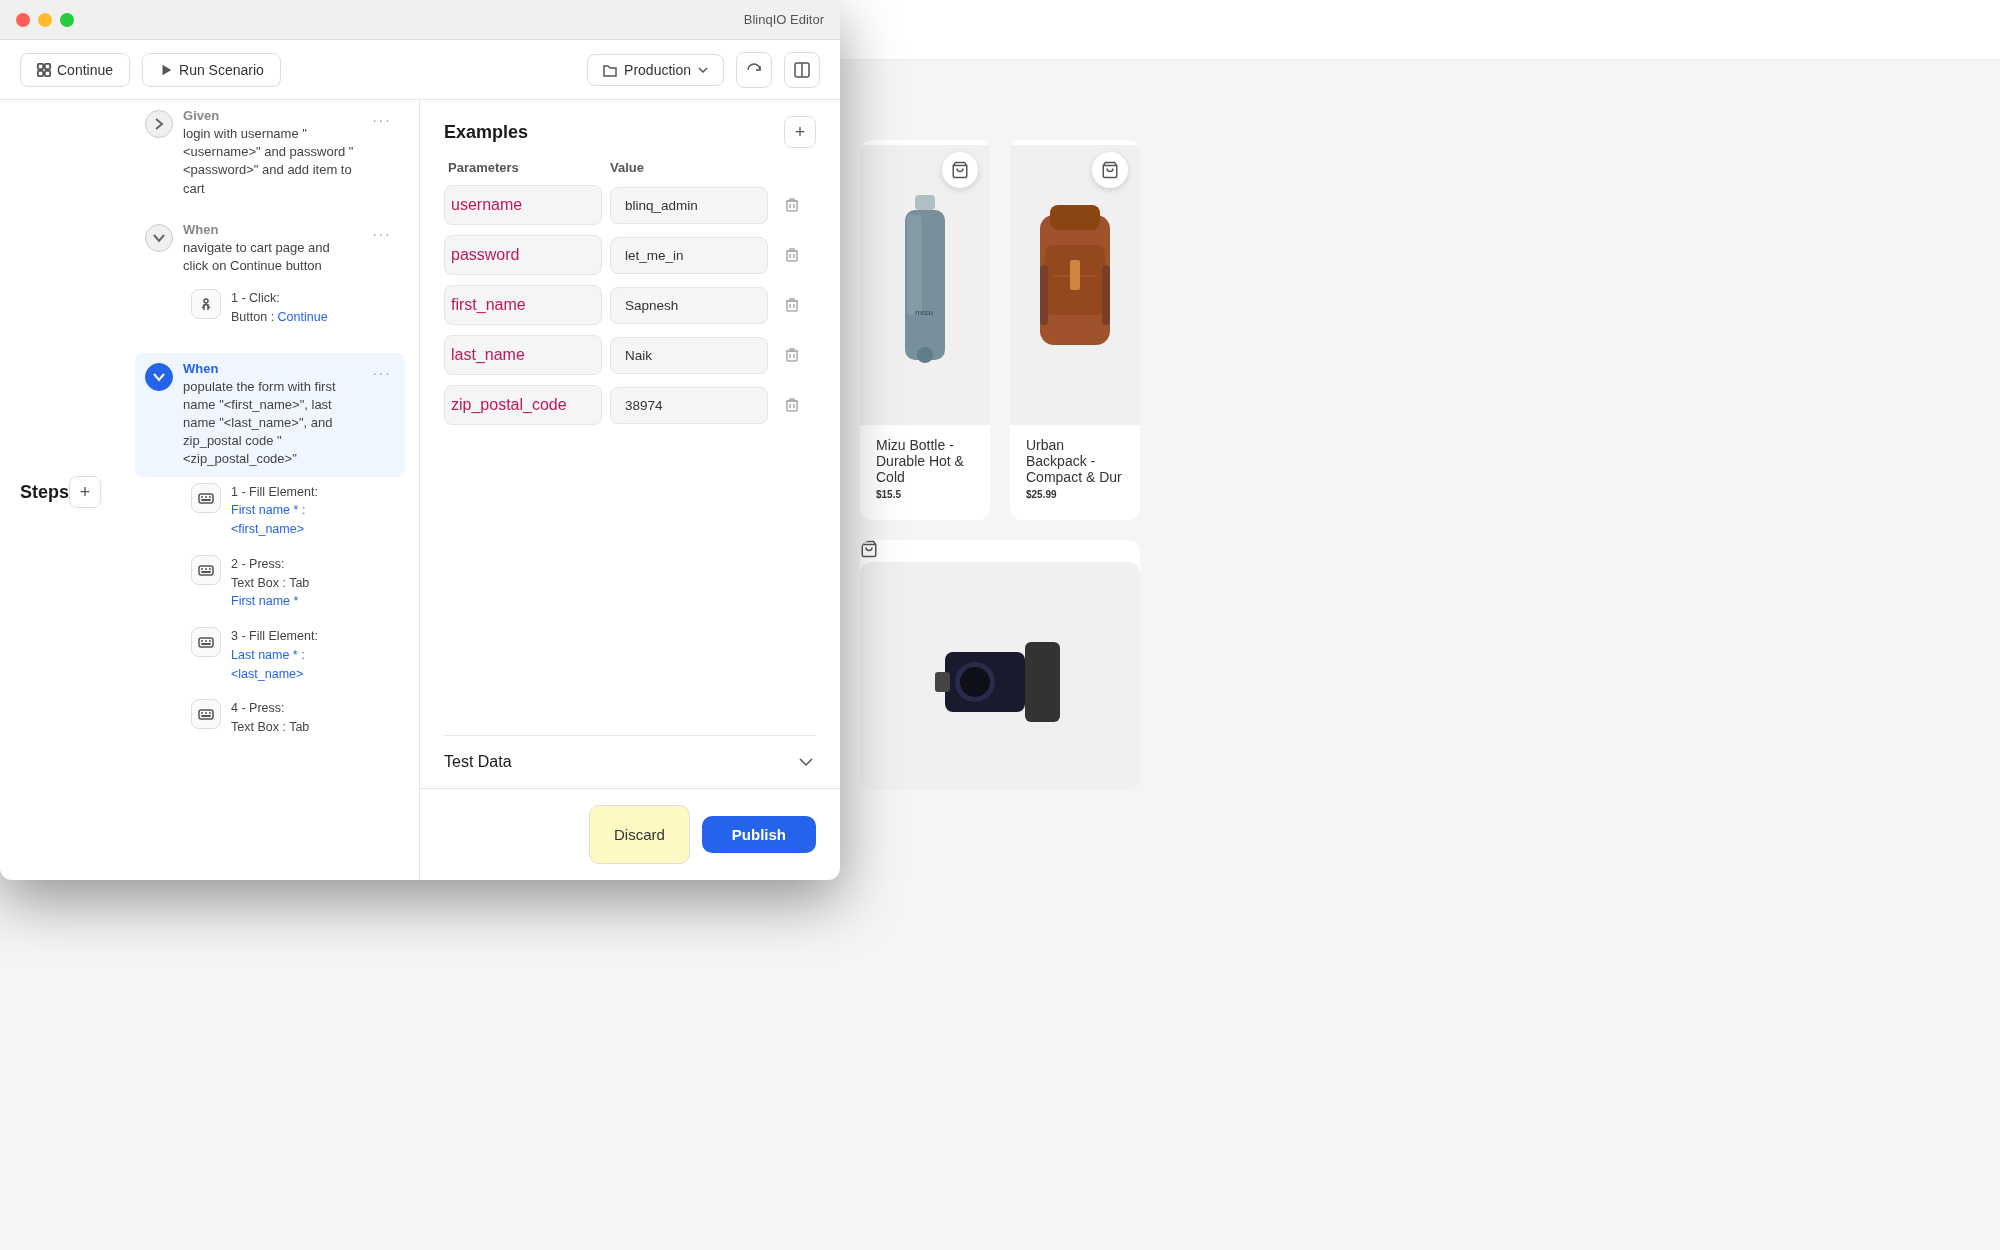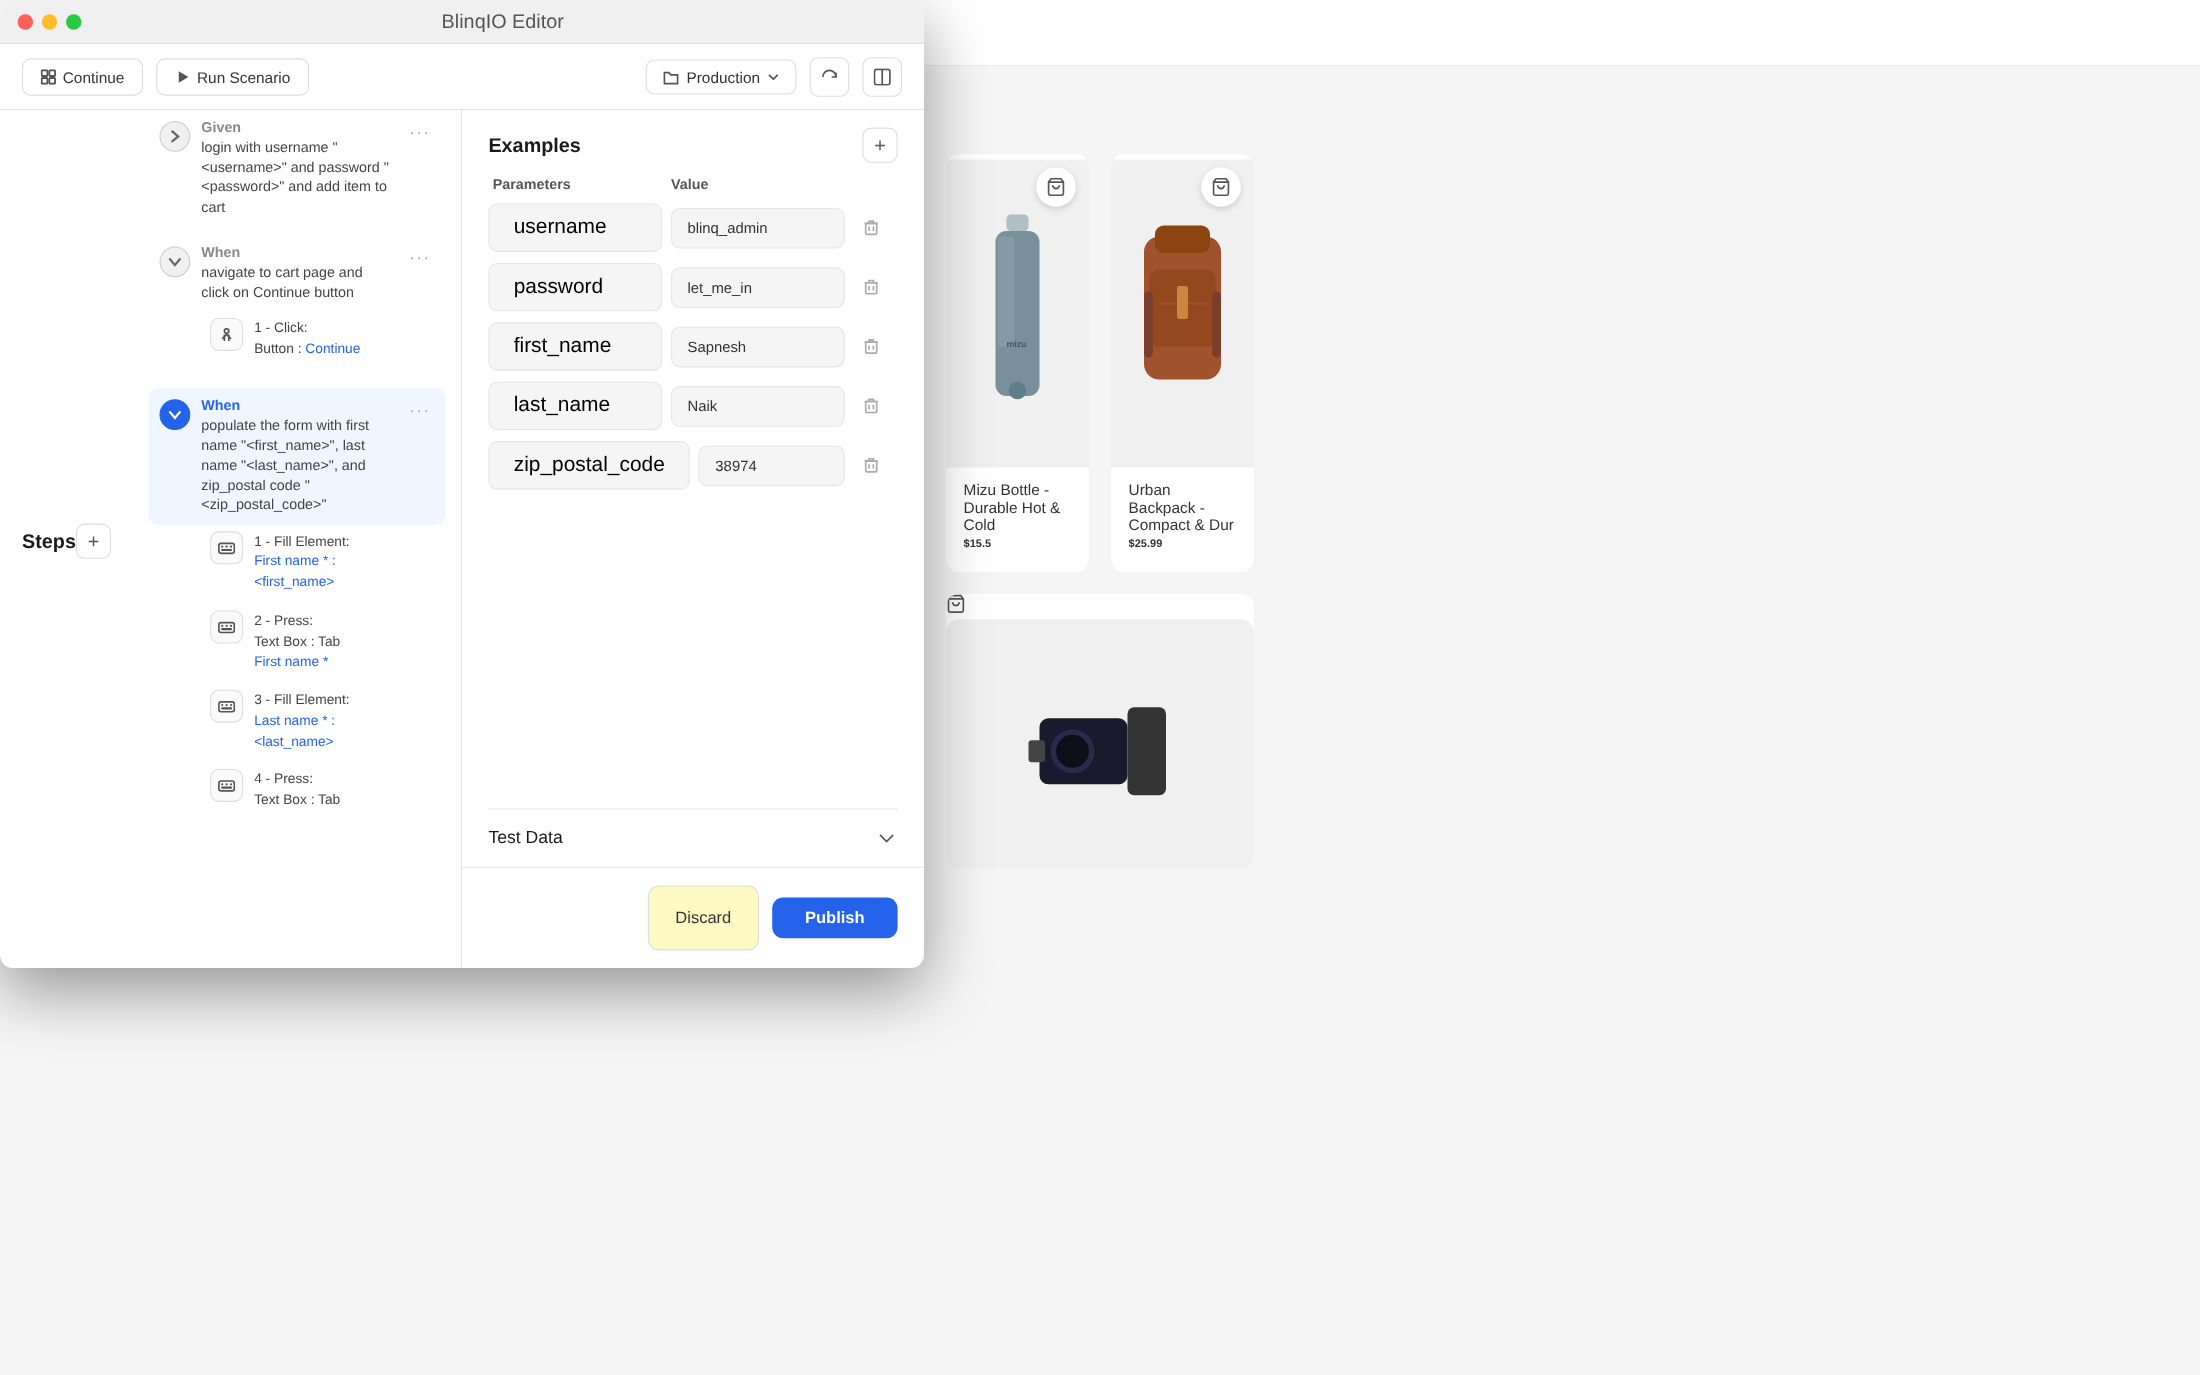--- a/index.html
+++ b/index.html
@@ -141,24 +141,24 @@
     .tl {
       width: 14px;
       height: 14px;
       border-radius: 50%;
     }
     .tl-red { background: #ff5f57; }
     .tl-yellow { background: #ffbd2e; }
     .tl-green { background: #28ca41; }
 
     .title-text {
-      font-size: 18px;
+      font-size: 13px;
       color: #555;
       flex: 1;
-      text-align: center;
+      text-align: right;
     }
 
     
     .toolbar {
       height: 60px;
       background: #fff;
       border-bottom: 1px solid #e5e5e5;
       display: flex;
       align-items: center;
       padding: 0 20px;
@@ -445,23 +445,23 @@
       display: grid;
       grid-template-columns: 1fr 1fr 40px;
       gap: 8px;
       margin-bottom: 10px;
       align-items: center;
     }
 
     .table-cell-param {
       background: #f5f5f5;
       border-radius: 8px;
-      padding: 10px 22px;
-      font-size: 19px;
-      color: #000000;
+      padding: 10px 6px;
+      font-size: 16px;
+      color: #be185d;
       border: 1px solid #e5e5e5;
     }
 
     .table-cell-value {
       background: #f5f5f5;
       border-radius: 8px;
       padding: 10px 14px;
       font-size: 13.5px;
       color: #333;
       border: 1px solid #e5e5e5;

